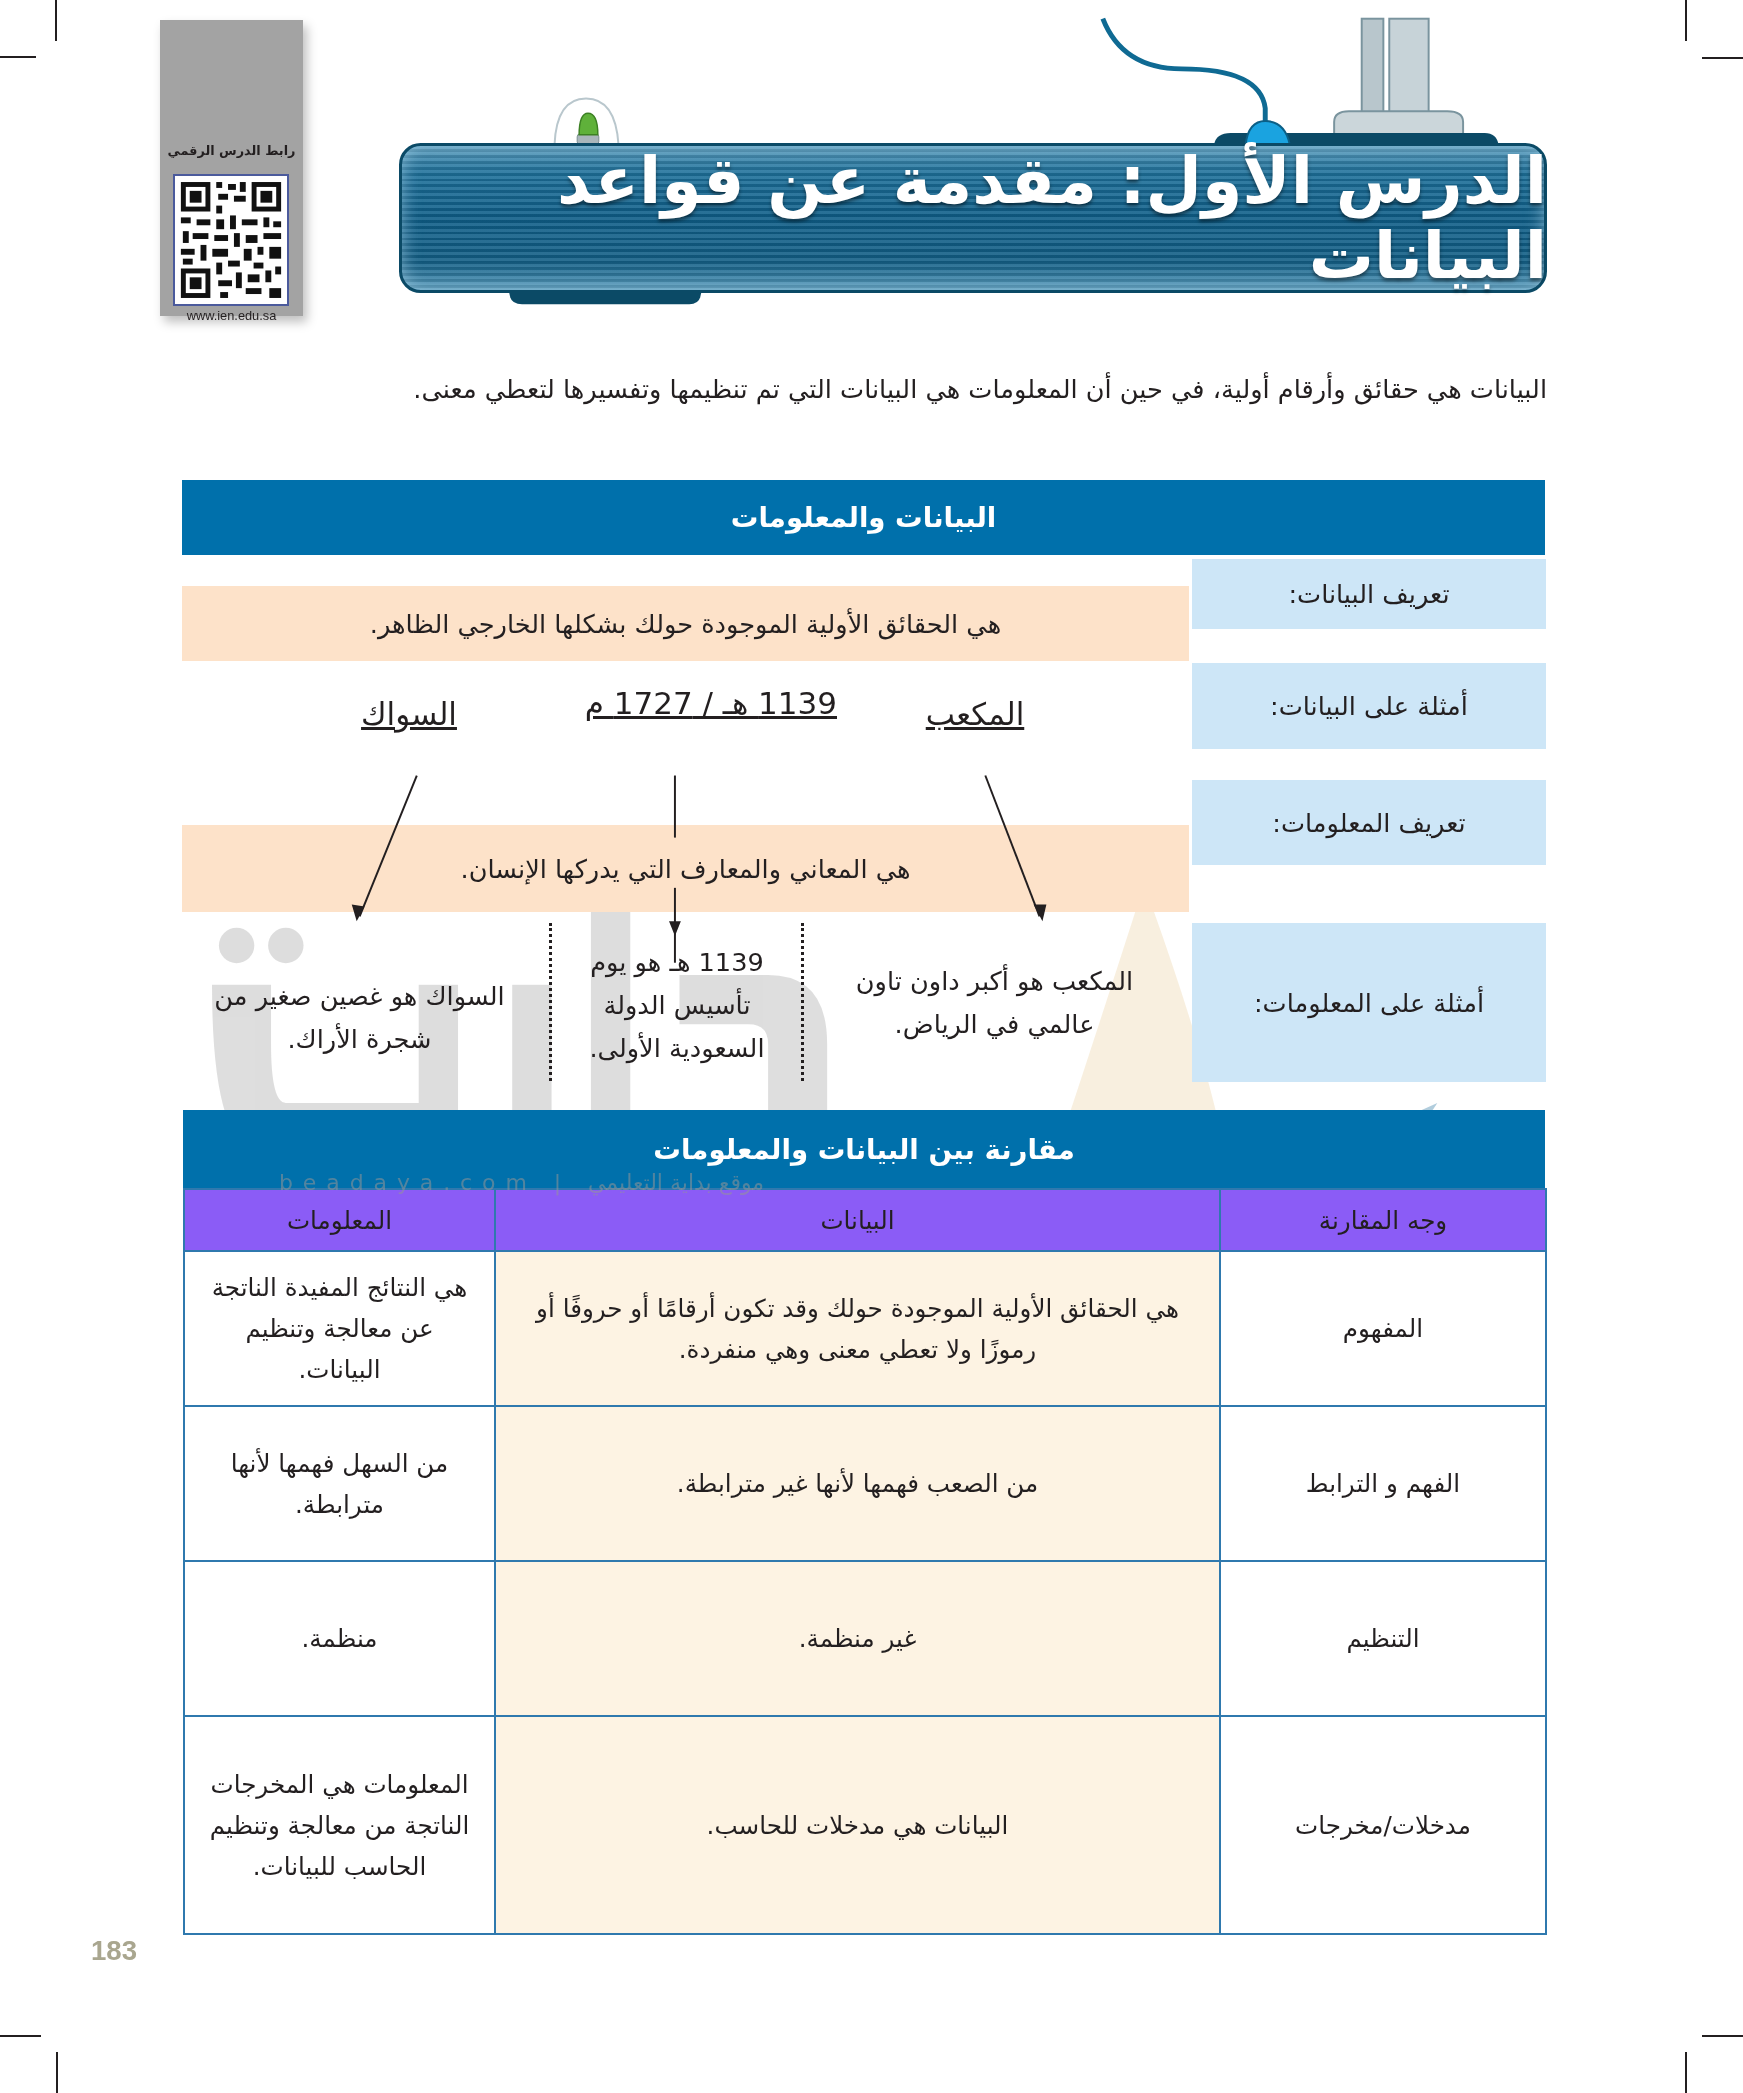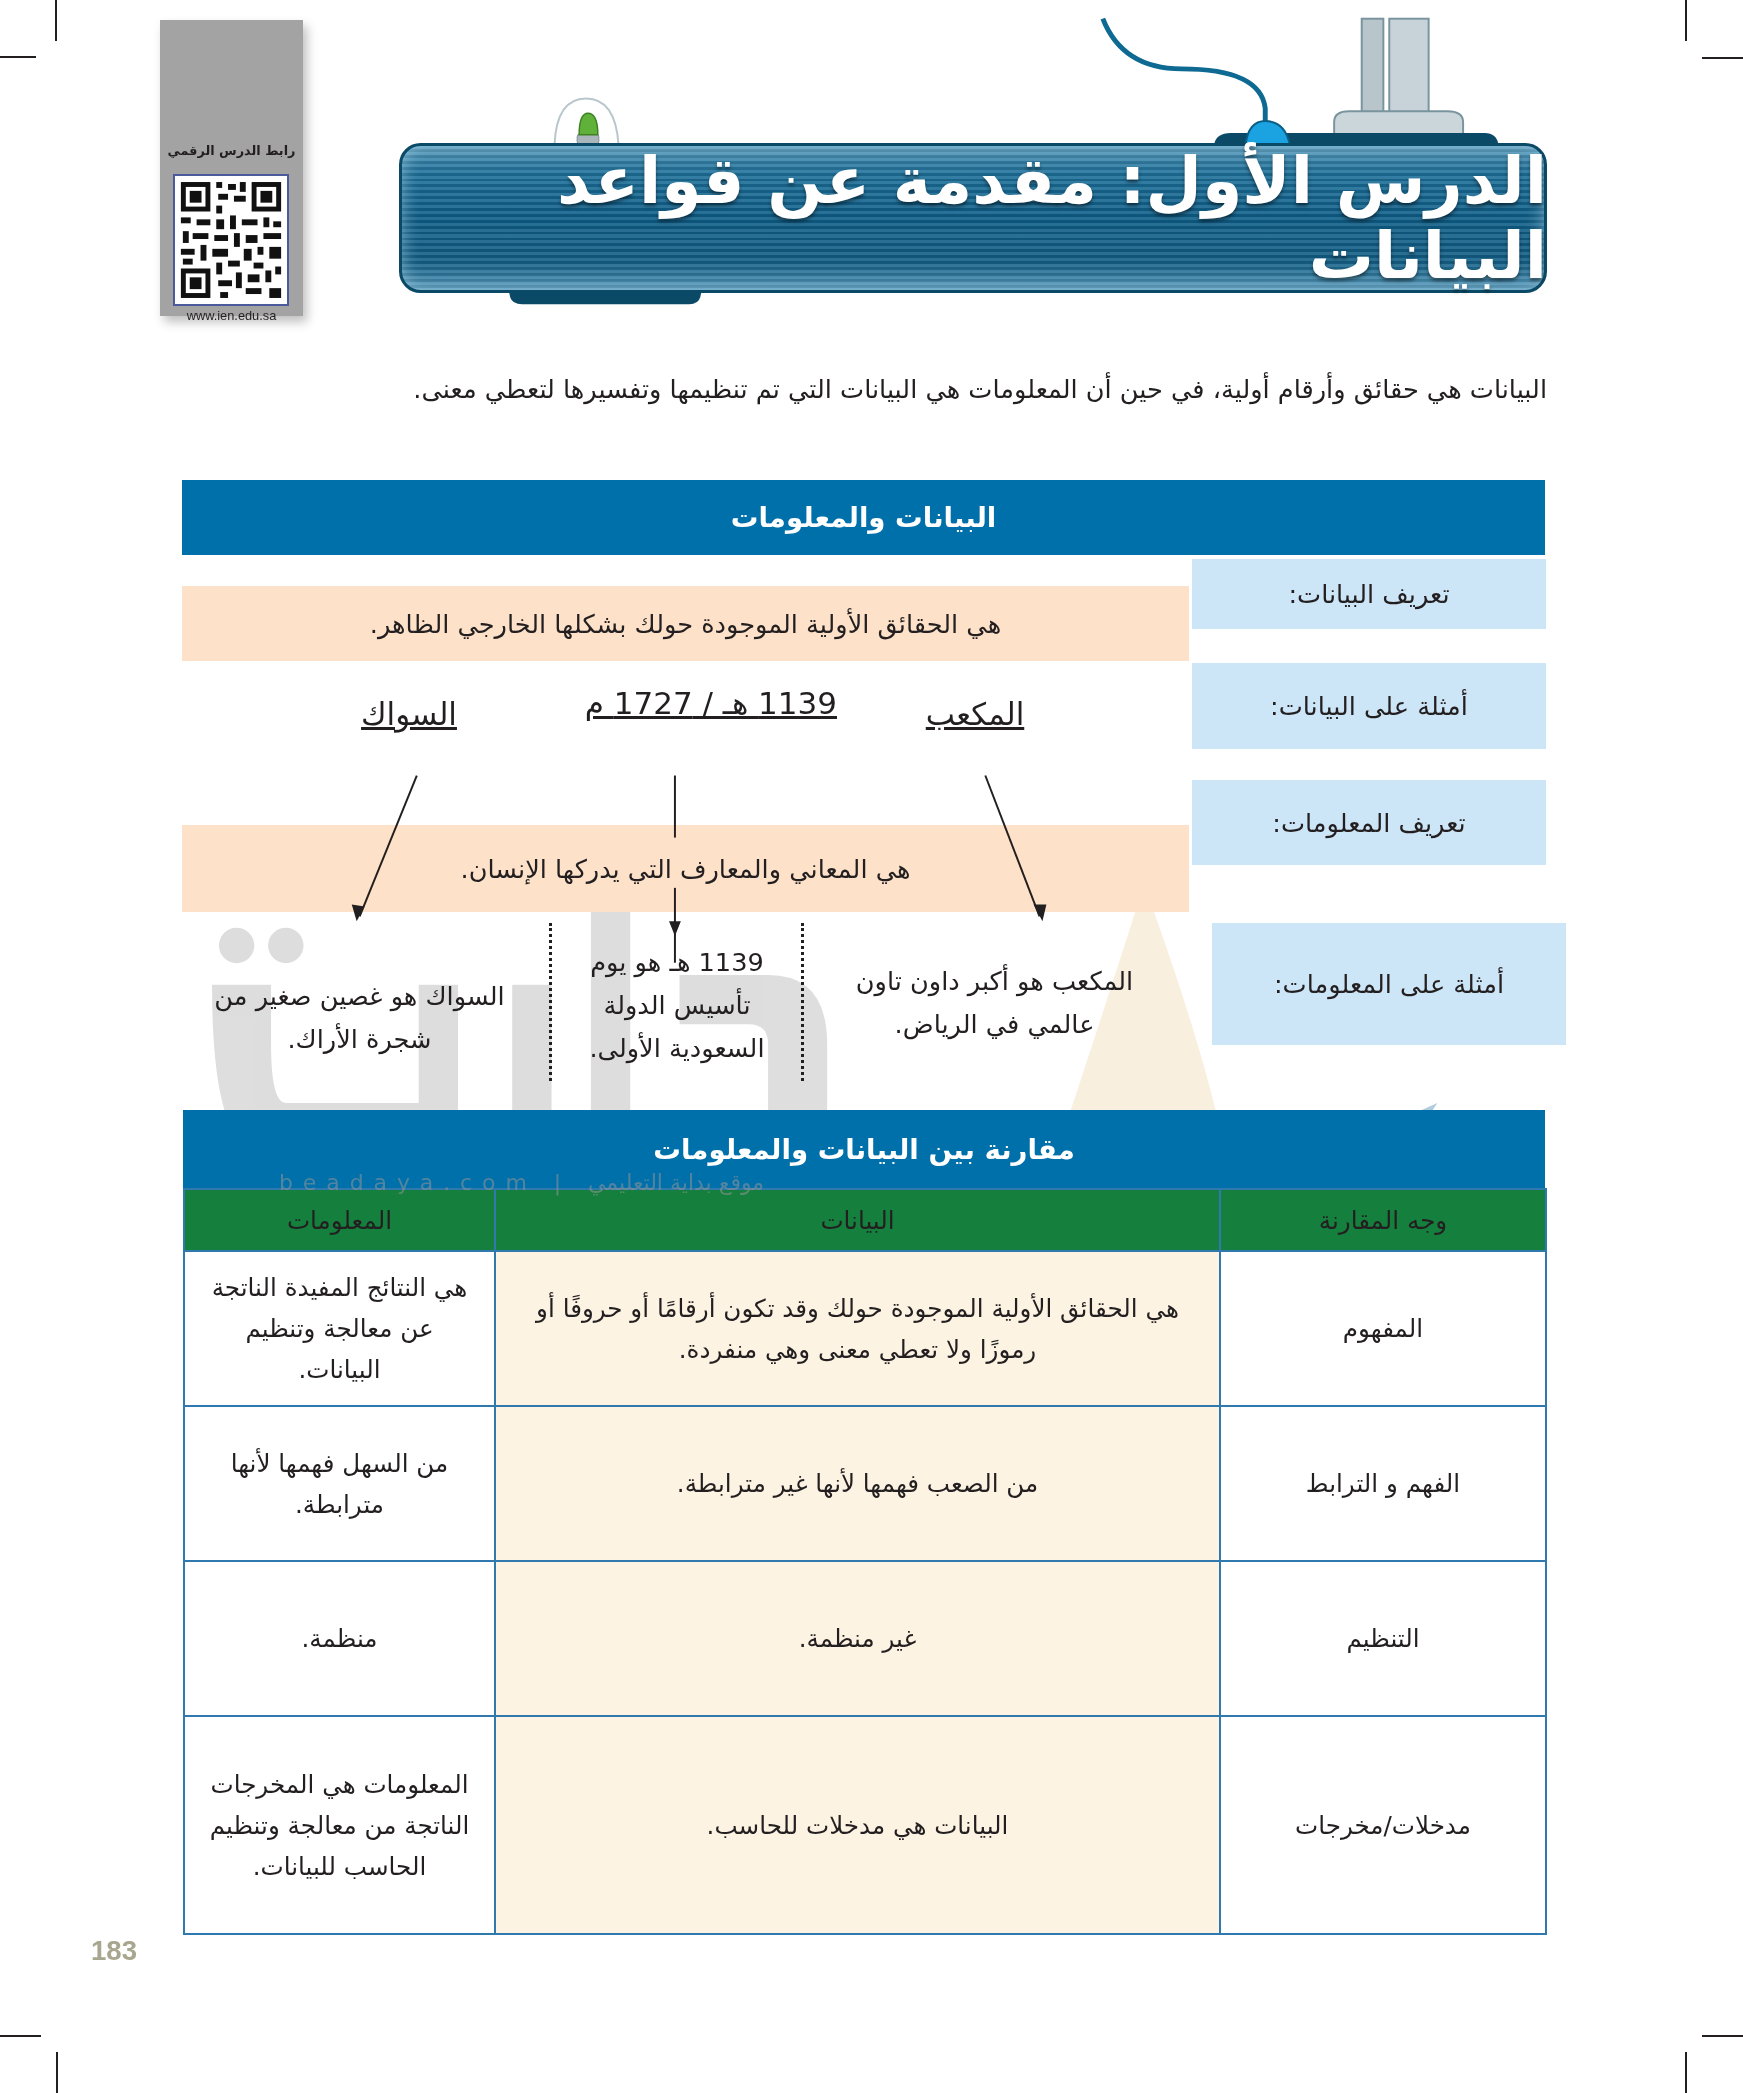--- a/index.html
+++ b/index.html
@@ -58,21 +58,21 @@
   .ex-info { position: absolute; direction: rtl; font-size: 25.6px; text-align: center; line-height: 43px; }
   .dotted { position: absolute; width: 0; border-left: 3px dotted #231f20; }
 
   
   .t2 { position: absolute; left: 183px; top: 1110px; width: 1362px; }
   .t2-head { height: 78px; background: #0070ab; color: #fff; font-weight: bold; font-size: 27.6px;
     display: flex; align-items: center; justify-content: center; direction: rtl; }
   table.cmp { border-collapse: collapse; width: 1362px; direction: rtl; table-layout: fixed; }
   table.cmp td, table.cmp th { border: 2px solid #2f79ae; text-align: center; vertical-align: middle;
     font-size: 24.6px; font-weight: normal; line-height: 41px; padding: 0 17.7px; }
-  table.cmp th { background: #15803d; height: 60px; margin-top: 24px; }
+  table.cmp th { background: #8b5cf6; height: 60px; margin-top: 24px; }
   table.cmp td.data-col { background: #fdf3e3; }
   table.cmp tr.r { height: 155px; }
   table.cmp tr.r-last { height: 218px; }
 
   .page-num { position: absolute; left: 91px; top: 1935px; font-size: 27.6px; font-weight: bold;
     color: #a9a68f; font-family: "Liberation Sans", sans-serif; }
 
   
   .wm { position: absolute; pointer-events: none; }
 </style>
@@ -194,21 +194,21 @@
 <div class="peach-cell" style="top:559px;height:75px;width:1007px;">هي الحقائق الأولية الموجودة حولك بشكلها الخارجي الظاهر.</div>
 
 <div class="label-cell" style="top:663px;height:86px;">أمثلة على البيانات:</div>
 <div class="ex-label" style="left:921px;top:696px;width:108px;">المكعب</div>
 <div class="ex-label" style="left:591px;top:685px;width:246px;">1139 هـ / 1727 م</div>
 <div class="ex-label" style="left:350px;top:696px;width:118px;">السواك</div>
 
 <div class="label-cell" style="top:780px;height:85px;">تعريف المعلومات:</div>
 <div class="peach-cell" style="top:798px;height:87px;width:1007px;">هي المعاني والمعارف التي يدركها الإنسان.</div>
 
-<div class="label-cell" style="top:923px;height:122px;margin-left:20px;">أمثلة على المعلومات:</div>
+<div class="label-cell" style="top:923px;height:159px;">أمثلة على المعلومات:</div>
 <div class="ex-info" style="left:832px;top:960px;width:325px;">المكعب هو أكبر داون تاون عالمي في الرياض.</div>
 <div class="ex-info" style="left:566px;top:941px;width:222px;">1139 هـ هو يوم تأسيس الدولة السعودية الأولى.</div>
 <div class="ex-info" style="left:192px;top:975px;width:335px;">السواك هو غصين صغير من شجرة الأراك.</div>
 
 <div class="dotted" style="left:549px;top:923px;height:158px;"></div>
 <div class="dotted" style="left:801px;top:923px;height:158px;"></div>
 
 <svg class="abs" style="left:0;top:0;" width="1744" height="1084" viewBox="0 0 1770 1100">
   <defs>
     <marker id="ah" markerWidth="10" markerHeight="14" refX="5" refY="13" orient="auto" markerUnits="userSpaceOnUse">

